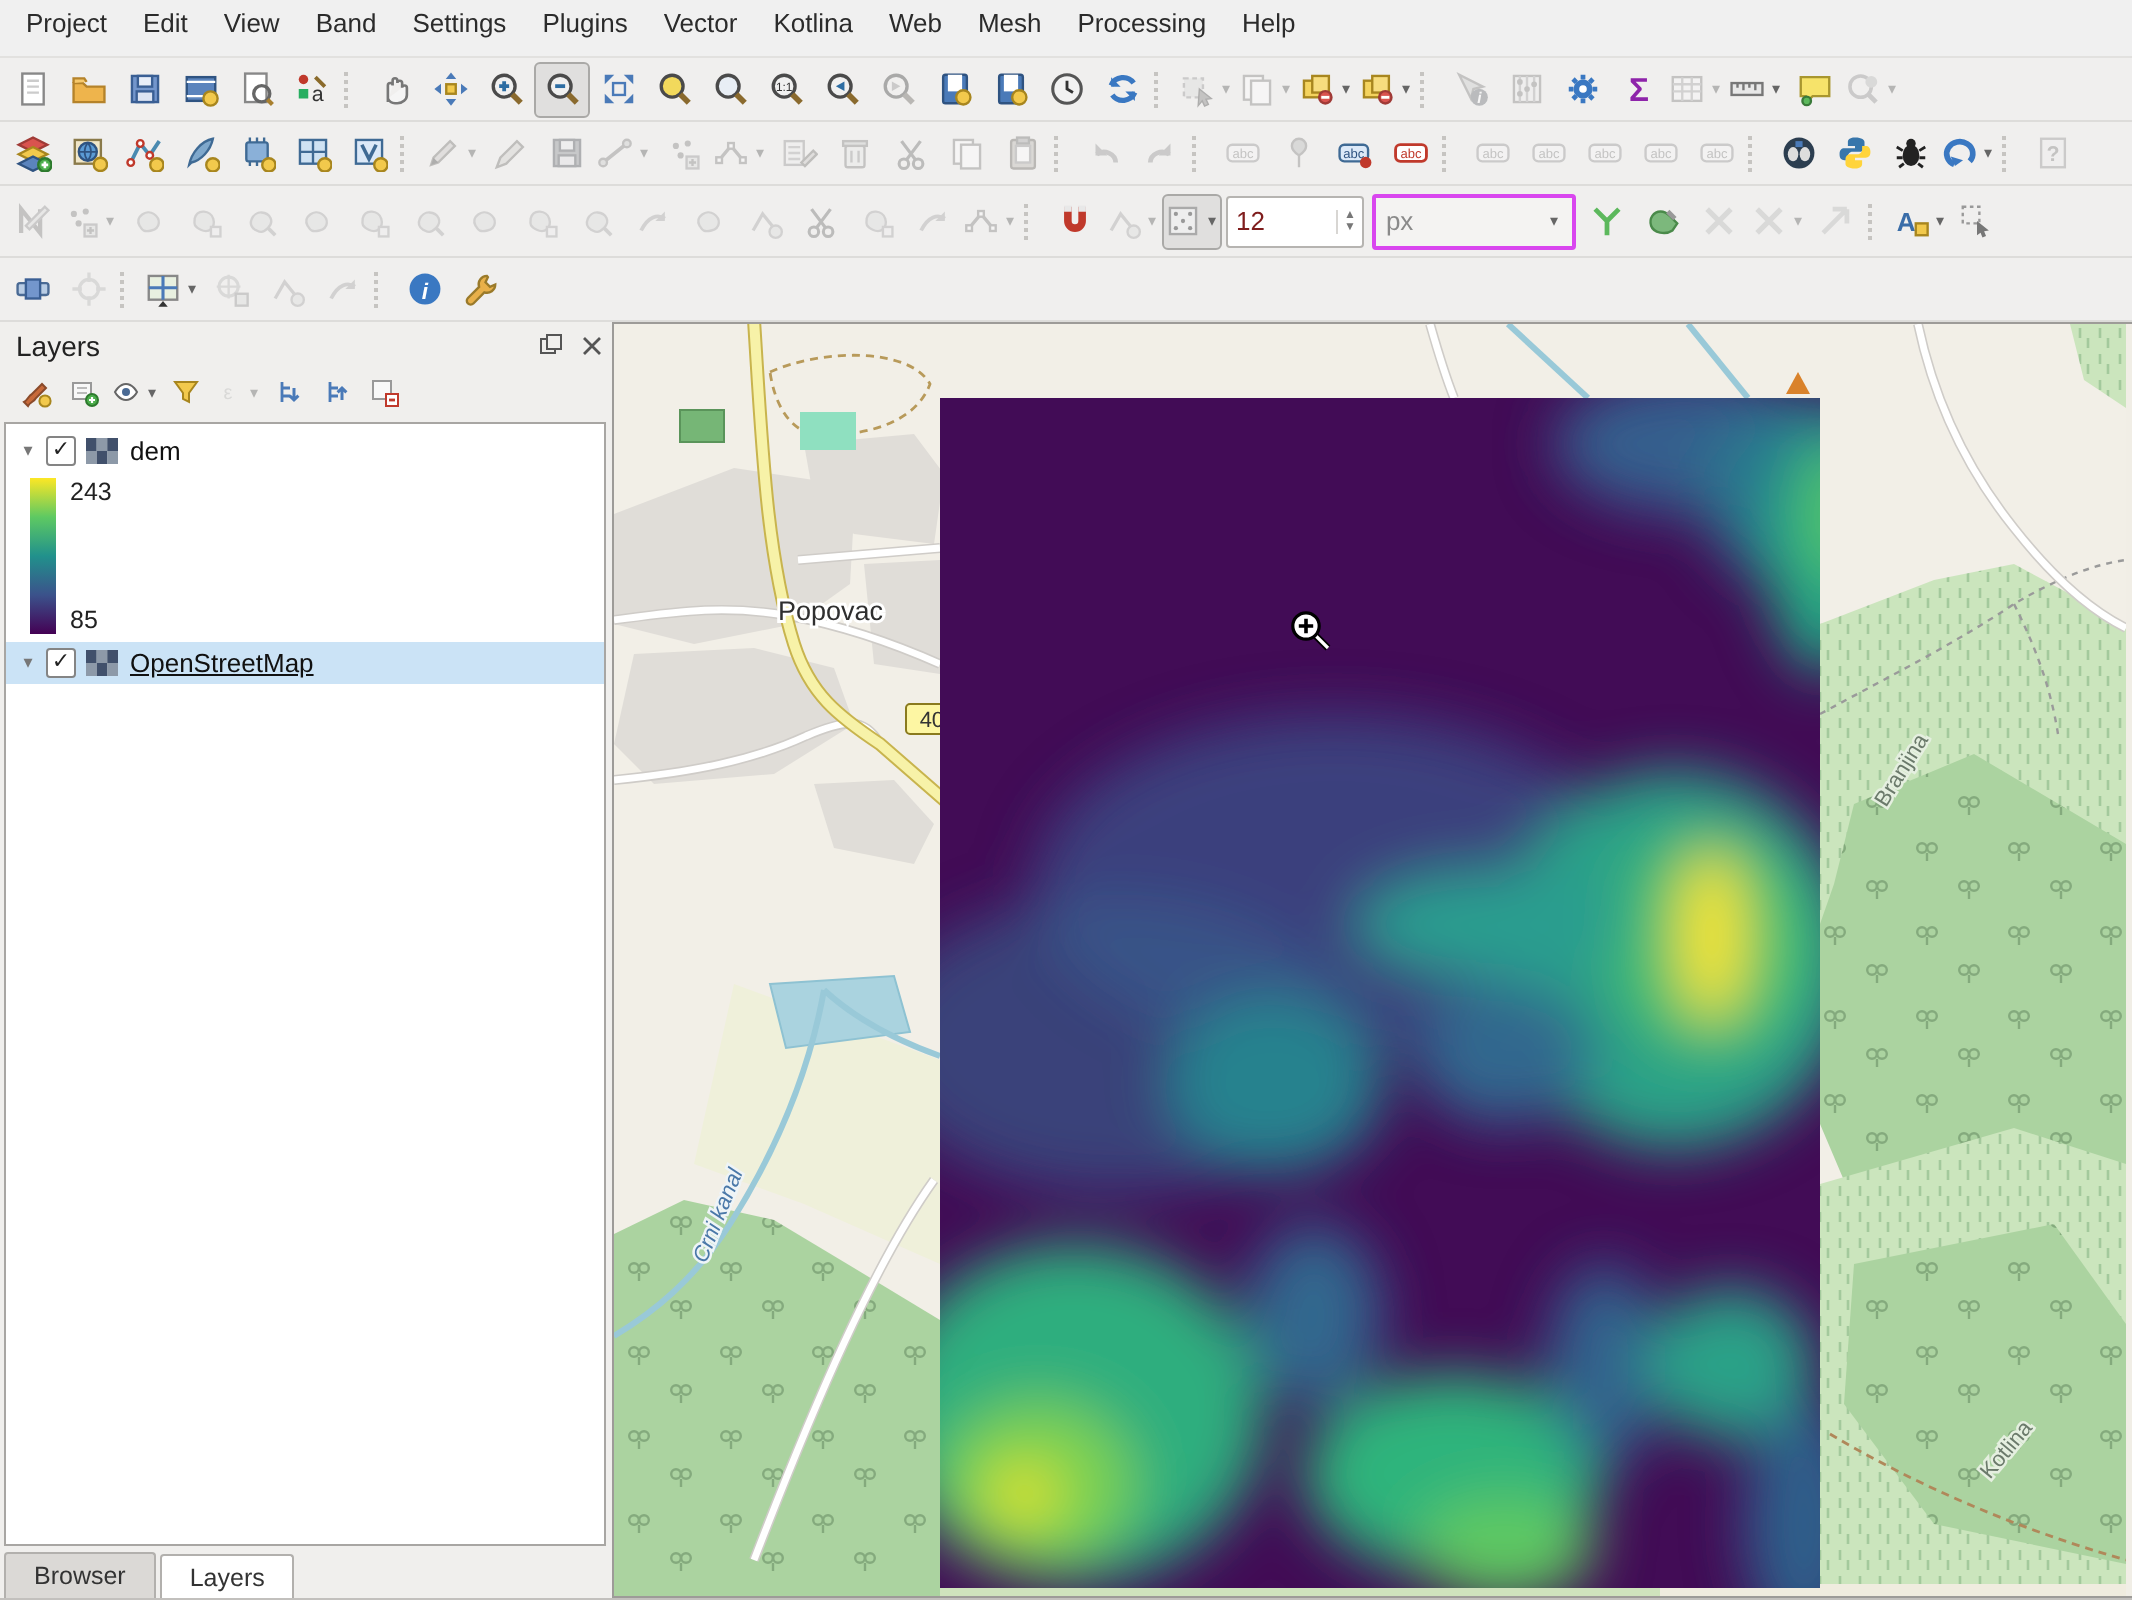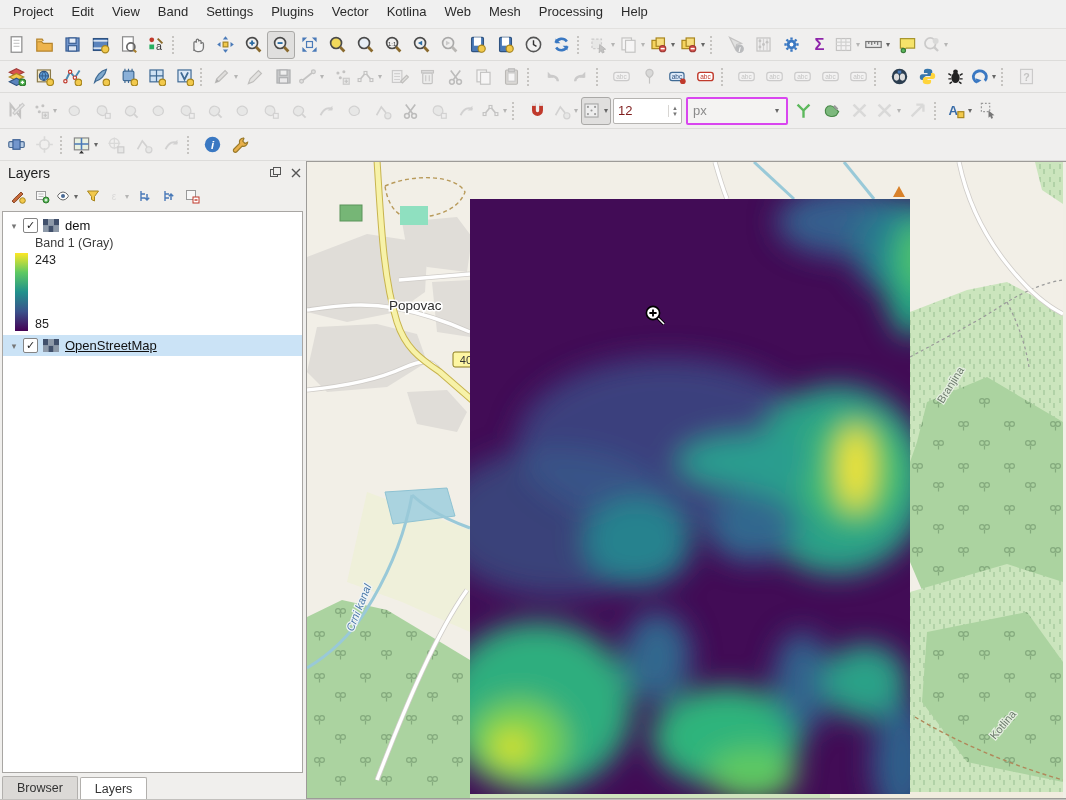--- a/index.html
+++ b/index.html
@@ -873,21 +873,20 @@
             <rect width="16" height="13" fill="#c2c9d2"></rect>
             <rect x="0" y="0" width="5.3" height="6.5" fill="#41506b"></rect>
             <rect x="10.6" y="0" width="5.4" height="6.5" fill="#41506b"></rect>
             <rect x="5.3" y="6.5" width="5.3" height="6.5" fill="#41506b"></rect>
             <rect x="5.3" y="0" width="5.3" height="6.5" fill="#8d99a8"></rect>
             <rect x="0" y="6.5" width="5.3" height="6.5" fill="#8d99a8"></rect>
             <rect x="10.6" y="6.5" width="5.4" height="6.5" fill="#8d99a8"></rect>
           </svg>
         <span class="lname">dem</span>
       </div>
-      <div id="legend">Band 1 (Gray)</div>
       <div id="ramp-wrap">
         <div id="ramp" style="background: linear-gradient(rgb(253, 231, 37), rgb(94, 201, 98), rgb(33, 145, 140), rgb(59, 82, 139), rgb(68, 1, 84));"></div>
         <div id="ramp-labels">
           <span>243</span>
           <span>85</span>
         </div>
       </div>
       <div class="trow sel">
         <span class="twisty">▾</span>
         <span class="cb">✓</span>

